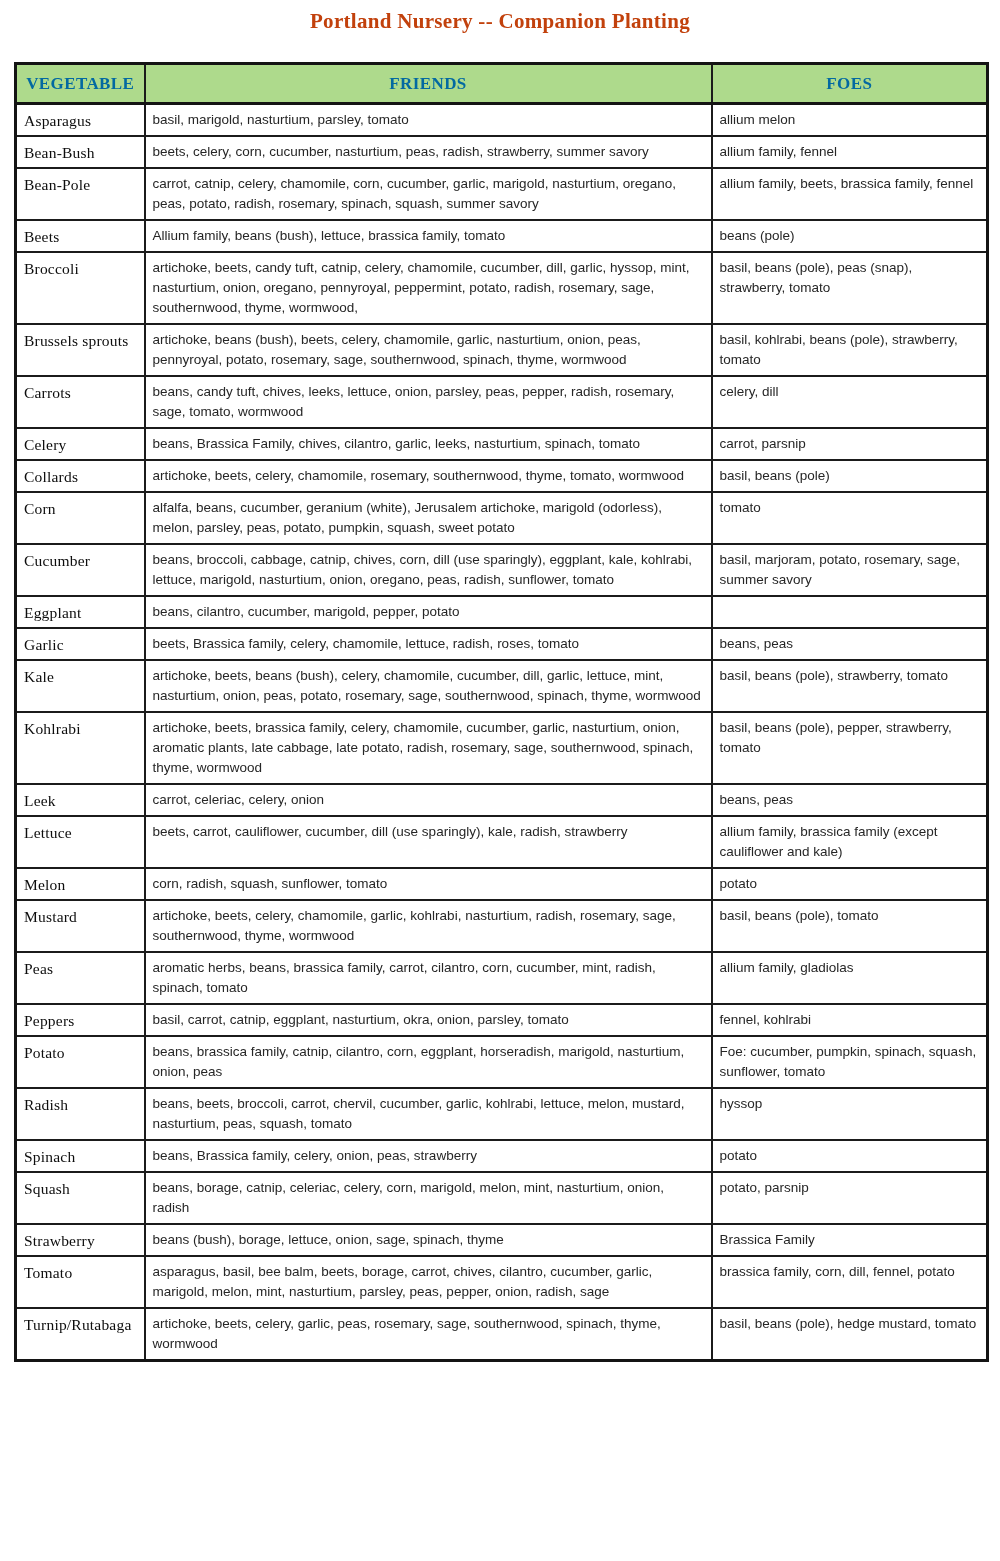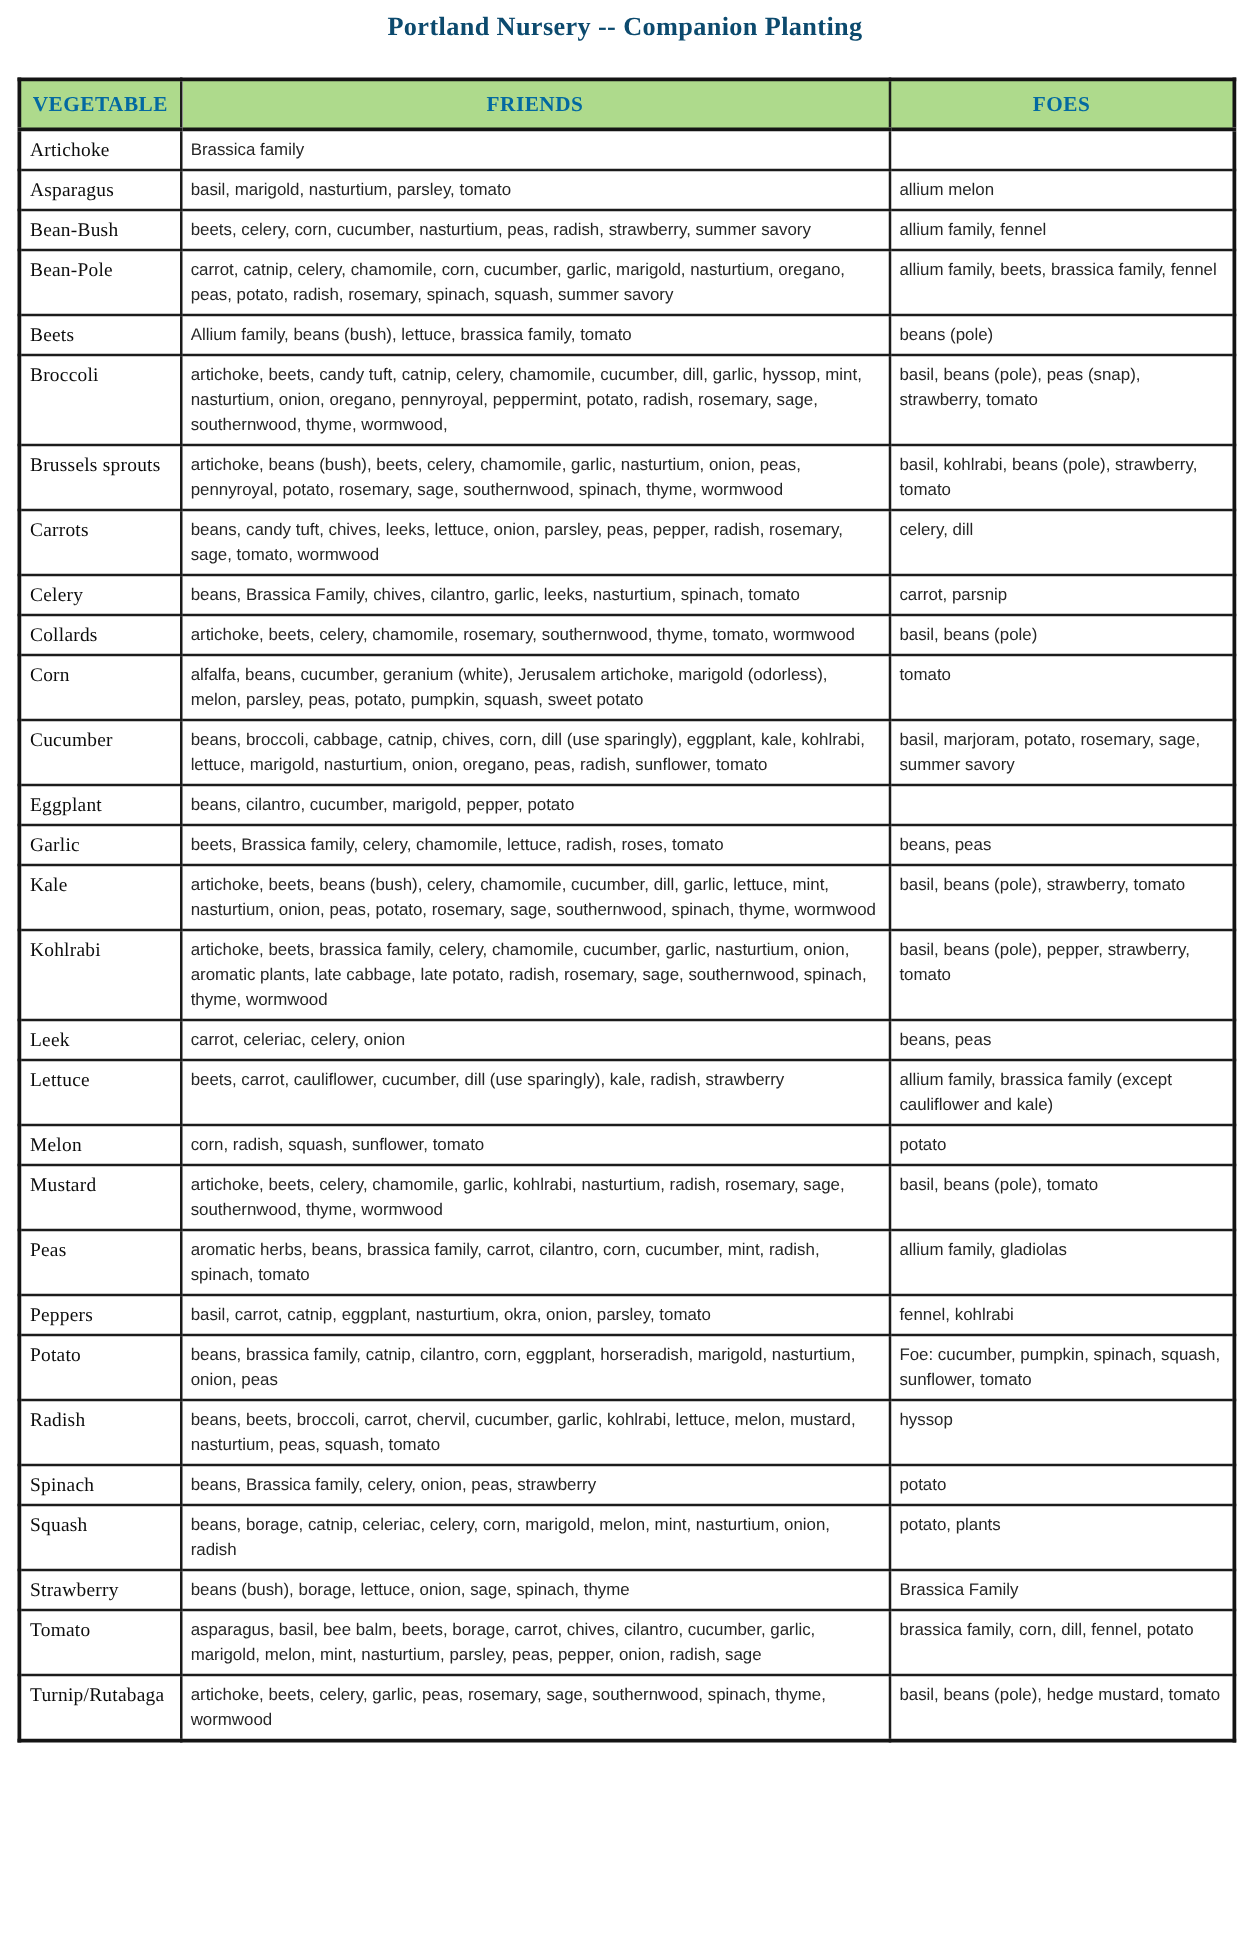--- a/index.html
+++ b/index.html
@@ -14,21 +14,21 @@
     height: 1561px;
     overflow: hidden;
     position: relative;
   }
   .title {
     text-align: center;
     font-family: "Liberation Serif", serif;
     font-weight: 700;
     font-size: 21px;
     letter-spacing: 0.3px;
-    color: #0c4a6e;
+    color: #c2410c;
     padding-top: 9px;
     margin: 0 0 0 0;
   }
   table.companion {
     position: absolute;
     left: 14px;
     top: 62px;
     width: 972px;
     border-collapse: collapse;
     table-layout: fixed;
@@ -81,25 +81,20 @@
     <col class="c-foes">
   </colgroup>
   <thead>
     <tr>
       <th>VEGETABLE</th>
       <th>FRIENDS</th>
       <th>FOES</th>
     </tr>
   </thead>
   <tbody>
-  <tr>
-    <td class="veg">Artichoke</td>
-    <td class="txt">Brassica family</td>
-    <td class="txt"></td>
-  </tr>
 
   <tr>
     <td class="veg">Asparagus</td>
     <td class="txt">basil, marigold, nasturtium, parsley, tomato</td>
     <td class="txt">allium melon</td>
   </tr>
 
   <tr>
     <td class="veg">Bean-Bush</td>
     <td class="txt">beets, celery, corn, cucumber, nasturtium, peas, radish, strawberry, summer savory</td>
@@ -237,21 +232,21 @@
 
   <tr>
     <td class="veg">Spinach</td>
     <td class="txt">beans, Brassica family, celery, onion, peas, strawberry</td>
     <td class="txt">potato</td>
   </tr>
 
   <tr>
     <td class="veg">Squash</td>
     <td class="txt">beans, borage, catnip, celeriac, celery, corn, marigold, melon, mint, nasturtium, onion, radish</td>
-    <td class="txt">potato, plants</td>
+    <td class="txt">potato, parsnip</td>
   </tr>
 
   <tr>
     <td class="veg">Strawberry</td>
     <td class="txt">beans (bush), borage, lettuce, onion, sage, spinach, thyme</td>
     <td class="txt">Brassica Family</td>
   </tr>
 
   <tr>
     <td class="veg">Tomato</td>

